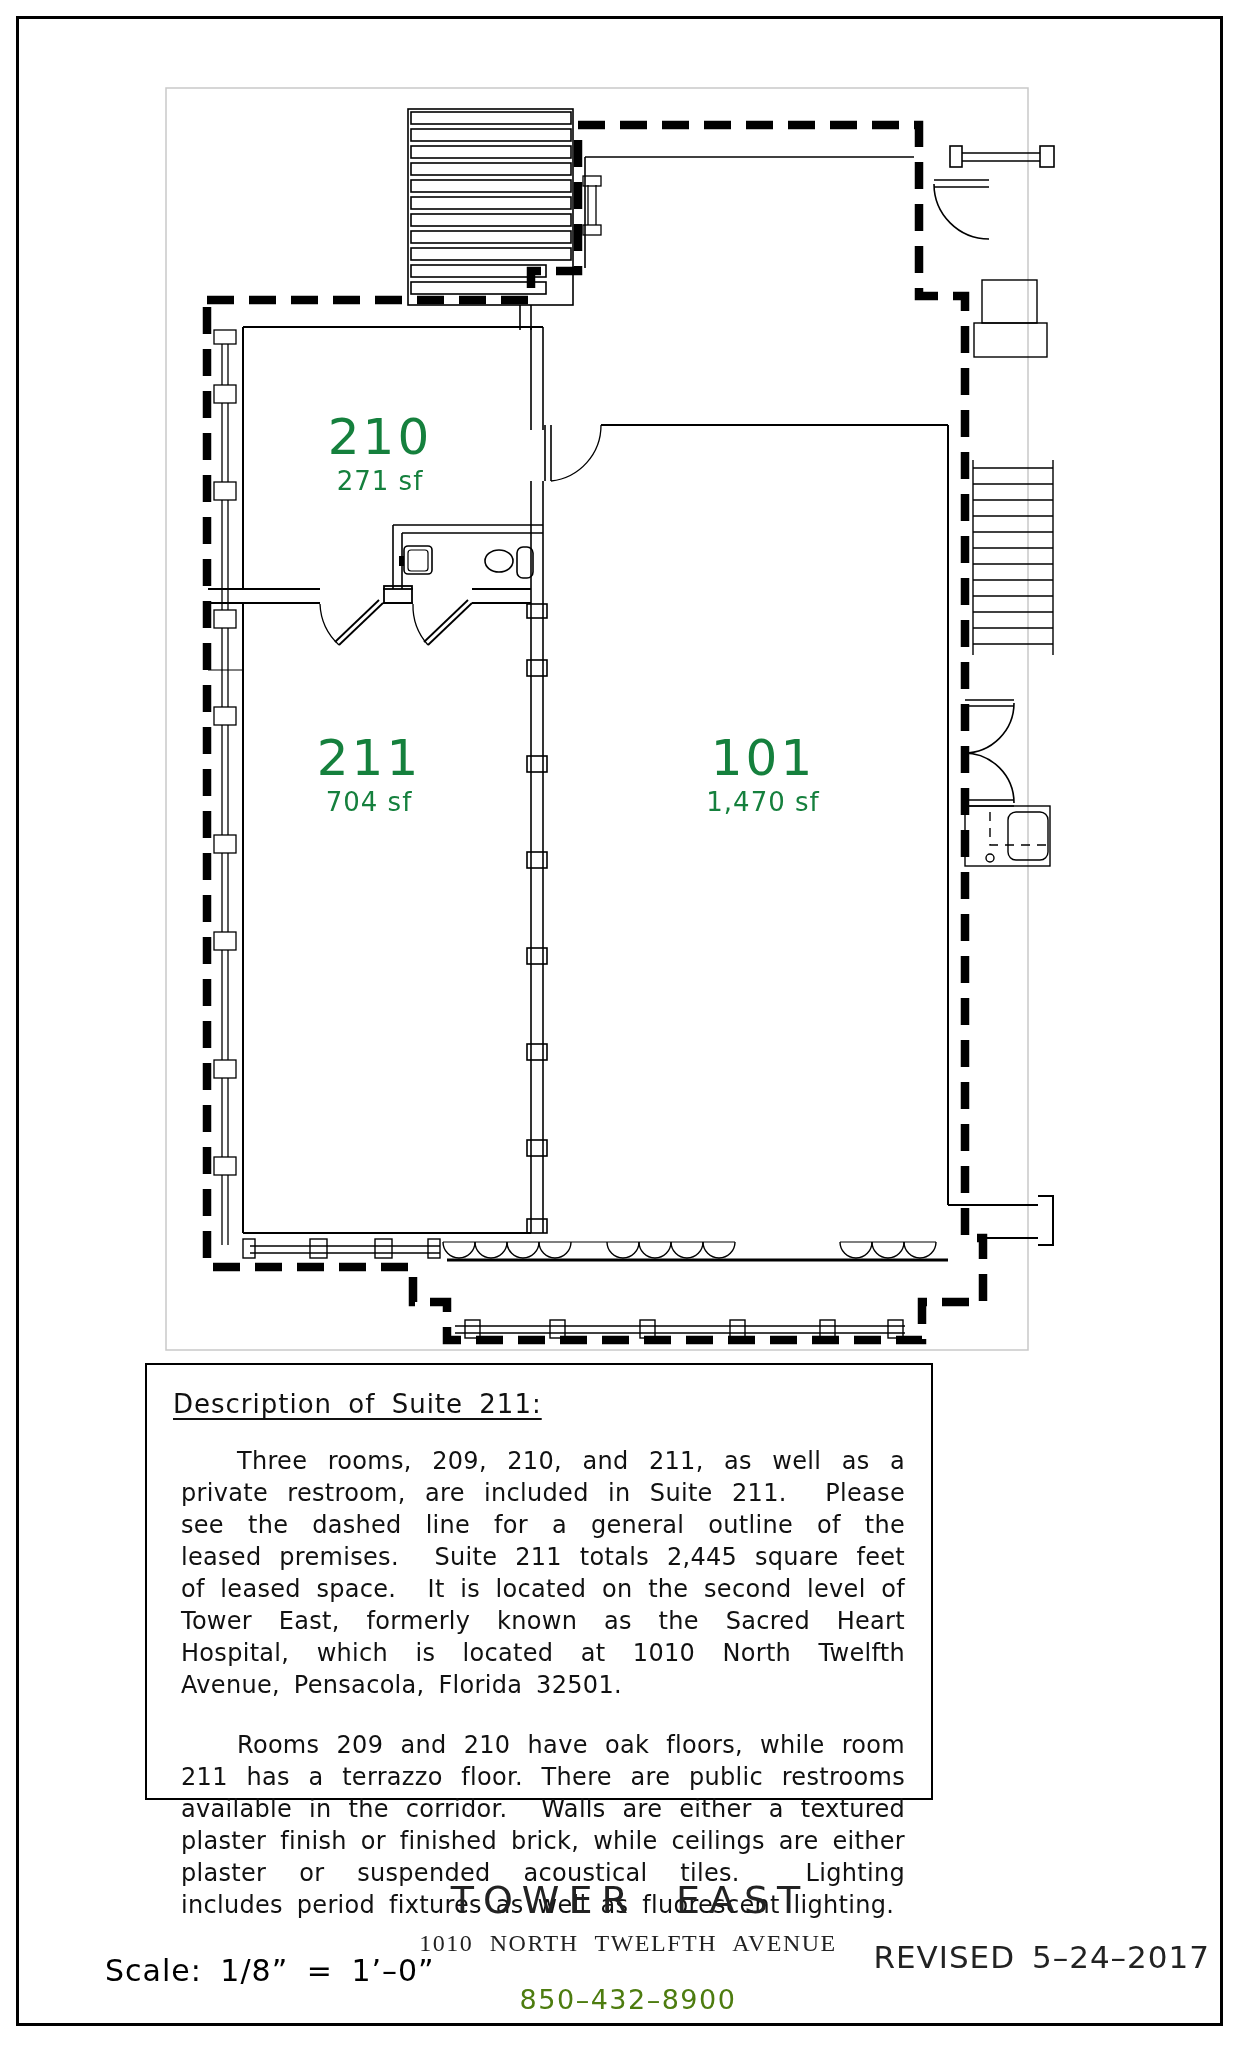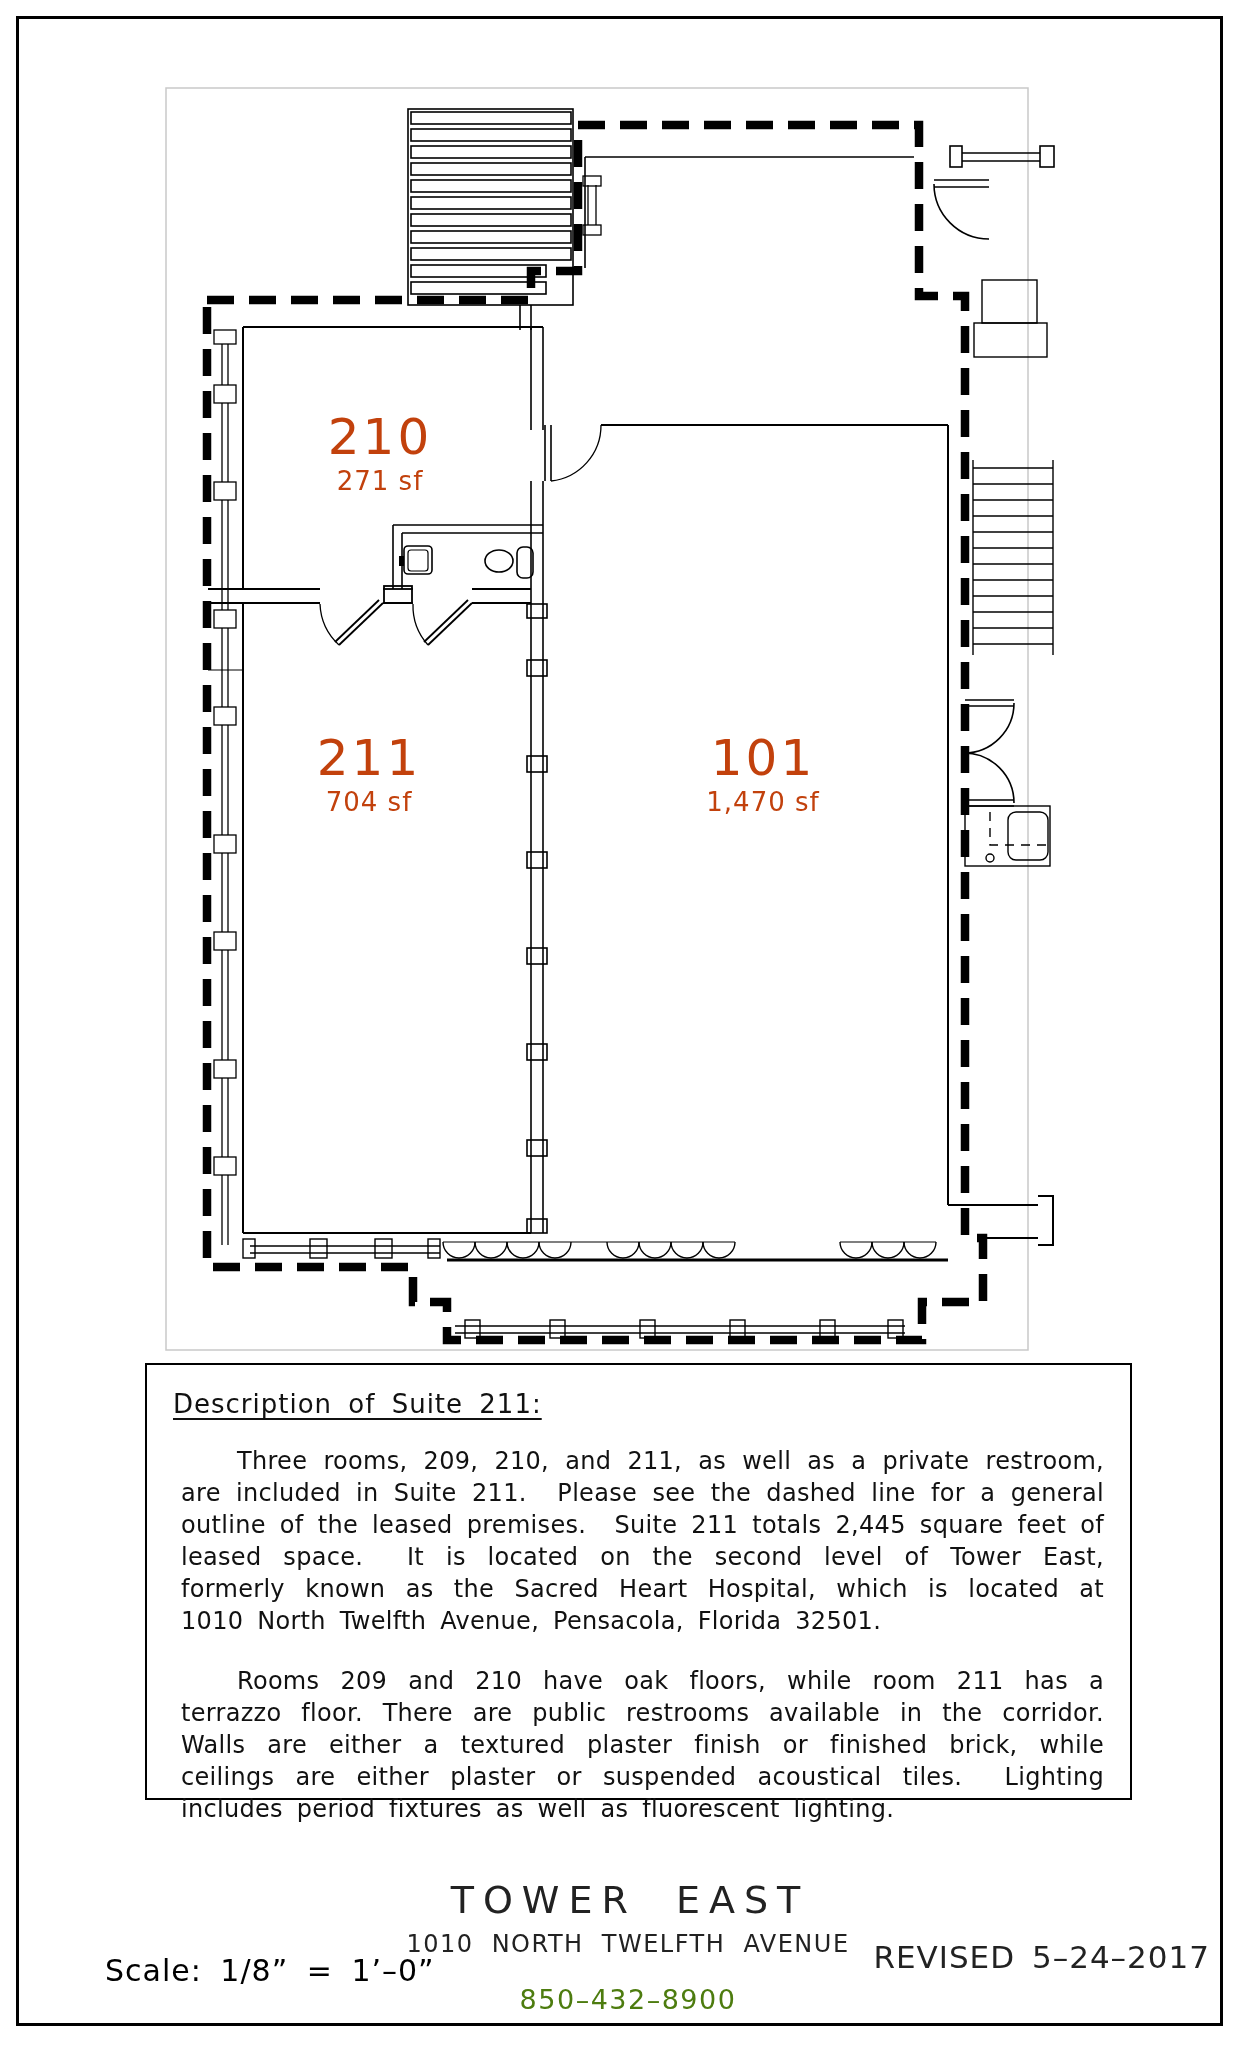--- a/index.html
+++ b/index.html
@@ -1,26 +1,26 @@
 <!DOCTYPE html>
 <html><head>
 <meta charset="utf-8">
 <style>
   html,body{margin:0;padding:0;background:#ffffff;}
   body{width:1243px;height:2048px;position:relative;font-family:"DejaVu Sans",sans-serif;color:#111;}
   .doc-border{position:absolute;left:16px;top:16px;width:1207px;height:2010px;border:3px solid #000;box-sizing:border-box;}
   .plan-svg{position:absolute;left:0;top:0;}
-  .room-label{position:absolute;transform:translateX(-50%);text-align:center;color:#c2410c;}
+  .room-label{position:absolute;transform:translateX(-50%);text-align:center;color:#15803d;}
   .room-num{font-size:50px;line-height:1;letter-spacing:3px;font-weight:400;transform:translateX(-50%) scaleY(1.05);}
   .room-area{font-size:26px;letter-spacing:1px;margin-top:4px;}
-  .desc-box{position:absolute;left:145px;top:1363px;width:987px;height:437px;border:2.5px solid #000;box-sizing:border-box;padding:20px 26px;}
+  .desc-box{position:absolute;left:145px;top:1363px;width:788px;height:437px;border:2.5px solid #000;box-sizing:border-box;padding:20px 26px;}
   .desc-title{font-size:26px;letter-spacing:1px;word-spacing:7px;text-decoration:underline;text-underline-offset:5px;margin:4px 0 26px 0;}
   .desc-par{font-size:24px;line-height:32px;letter-spacing:0.3px;word-spacing:6px;text-align:justify;white-space:pre-wrap;text-indent:56px;margin:0 0 28px 8px;}
   .footer-name{position:absolute;left:630px;top:1878px;transform:translateX(-50%);font-size:38px;letter-spacing:9px;word-spacing:18px;color:#222;}
-  .footer-address{position:absolute;left:628px;top:1930px;transform:translateX(-50%);font-size:24px;letter-spacing:1.5px;word-spacing:9px;color:#222;}
+  .footer-address{position:absolute;left:628px;top:1930px;transform:translateX(-50%);font-size:24px;letter-spacing:1.5px;word-spacing:9px;color:#222;font-family:Liberation Serif, serif;}
   .footer-phone{position:absolute;left:628px;top:1984px;transform:translateX(-50%);font-size:27px;letter-spacing:1.5px;color:#4d7c0f;}
   .footer-scale{position:absolute;left:105px;top:1953px;font-size:30px;letter-spacing:1px;word-spacing:8px;color:#000000;}
   .footer-revised{position:absolute;right:33px;top:1939px;font-size:31px;letter-spacing:1px;word-spacing:6px;color:#222;}
 </style>
 </head>
 <body>
 
 <div class="doc-border"></div>
 
 <svg class="plan-svg" width="1243" height="1360" viewBox="0 0 1243 1360" fill="none" stroke="#000" stroke-width="2">

